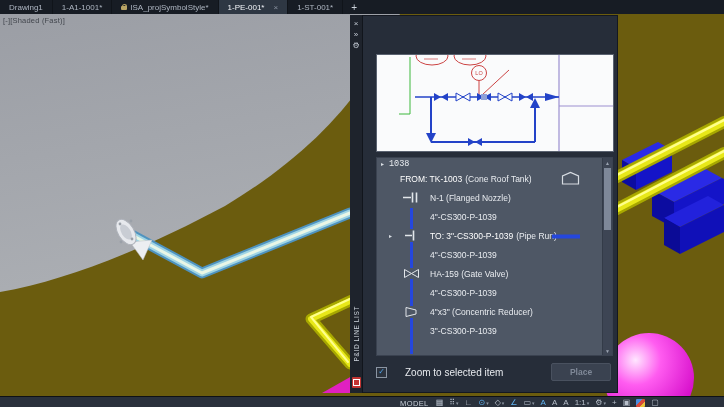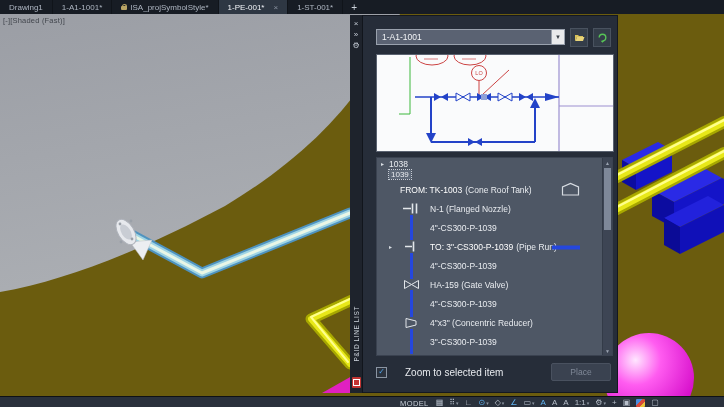--- a/index.html
+++ b/index.html
@@ -60,21 +60,21 @@
   .linebox{background:#5d6877;outline:1px dotted #c7cdd6;padding:0 2px;font-size:8px;}
   .scroll{position:absolute;right:0;top:0;width:9px;height:100%;background:#3d4554;border-left:1px solid #333b48;}
   .scroll .sa{height:9px;display:flex;align-items:center;justify-content:center;font-size:5px;color:#9aa3b1;}
   .scroll .thumb{position:absolute;left:1px;top:10px;width:7px;height:62px;background:#7e8899;}
 
   .pfoot{position:absolute;left:13px;right:6px;top:346px;height:20px;display:flex;align-items:center;}
   .cbox{width:9px;height:9px;background:#2b323d;border:1px solid #8a94a2;display:flex;align-items:center;
         justify-content:center;font-size:8px;color:#4da2e8;line-height:8px;cursor:pointer;}
   .cblabel{font-size:10px;color:#e7eaee;margin-left:18px;}
   .placebtn{margin-left:auto;width:58px;height:16px;background:#3a4250;border:1px solid #49515f;
-            color:#7f8897;font-size:8.5px;display:flex;align-items:center;justify-content:center;border-radius:2px;}
+            color:#7f8897;font-size:8.5px;display:flex;align-items:center;justify-content:center;border-radius:2px;font-weight:bold;}
 
   
   .statusbar{position:absolute;left:0;top:396px;width:724px;height:11px;background:#2a313c;
              border-top:1px solid #0e1116;display:flex;align-items:flex-end;font-size:7.5px;color:#b7bfca;}
   .statusbar .spacer{width:400px;}
   .sic2{display:flex;align-items:center;margin:0 3px;cursor:pointer;line-height:10px;}
   .sic2 .g{font-size:8px;}
   .sic2.active .g{color:#5fb2f0;}
   .sic2 .caret{font-size:5px;margin-left:1px;color:#8b95a2;}
   .modeltxt{margin:0 4px 0 0;color:#c6cdd6;letter-spacing:.4px;}
@@ -184,38 +184,20 @@
       <span class="sic">⚙</span>
       <div class="vtitle">
           <span>P&amp;ID LINE LIST</span>
         </div>
       <div class="stripbadge">
           <i></i>
         </div>
     </div>
     <div class="pbody">
 
-      <div class="comborow">
-        <div class="combo">
-            <span>1-A1-1001</span>
-          </div>
-        <div class="comboarrow">▼</div>
-        <div class="tbtn">
-          <svg width="11" height="9" viewBox="0 0 11 9">
-            <path d="M1,8 L1,2 L4,2 L5,3 L9,3 L9,4 L3,4 L1.5,8 Z" fill="#d8c15a"></path>
-            <path d="M3,4 L10.5,4 L9,8 L1.5,8 Z" fill="#e8d47a"></path>
-          </svg>
-        </div>
-        <div class="tbtn">
-          <svg width="11" height="11" viewBox="0 0 11 11">
-            <path d="M2.2,5.5 A3.3,3.3 0 1 1 5.5,8.8" fill="none" stroke="#57c257" stroke-width="1.4"></path>
-            <polygon points="5.5,10.8 3.6,8.8 7.4,8.8" fill="#57c257"></polygon>
-          </svg>
-        </div>
-      </div>
 
       <div class="preview">
         <svg width="236" height="96" viewBox="0 0 236 96">
 
           <path d="M33,2 V59 M22,59 H33" stroke="#3cb83c" stroke-width="1" fill="none"></path>
 
           <path d="M182,0 V96 M182,51 H236" stroke="#9b8fd0" stroke-width="1.2" fill="none"></path>
 
           <g stroke="#cc4444" fill="none" stroke-width="1">
             <ellipse cx="55" cy="1" rx="16" ry="9"></ellipse>
@@ -256,27 +238,22 @@
               <polygon points="135,38 128,42 135,46"></polygon>
           </g>
         </svg>
       </div>
 
       <div class="tree">
         <div class="pipeline-v"></div>
 
       <div class="trow" style="height: 11px;">
             <span class="arrow" style="left: 4px;">▸</span>
-            <span style="display: flex; padding-left: 12px;">
+            <span style="display: flex; padding-left: 12px; font-family: Liberation Mono, monospace;">
               <span class="ltxt">1038</span>
-            </span>
-          </div>
-          <div class="trow" style="height: 11px;">
-            <span style="display: flex; padding-left: 12px;">
-              <span class="ltxt linebox">1039</span>
             </span>
           </div>
           <div class="trow" style="height: 19px;">
             <span style="display: flex; padding-left: 23px;">
               <span class="btxt">FROM: TK-1003</span>
               <span class="ltxt">(Cone Roof Tank)</span>
             </span>
             <span class="ricon"><svg width="19" height="14" viewBox="0 0 19 14">
                 <path d="M1.5,13 V5 L9.5,1.5 L17.5,5 V13 Z" fill="none" stroke="#d7dce2" stroke-width="1.2"></path>
               </svg></span>

